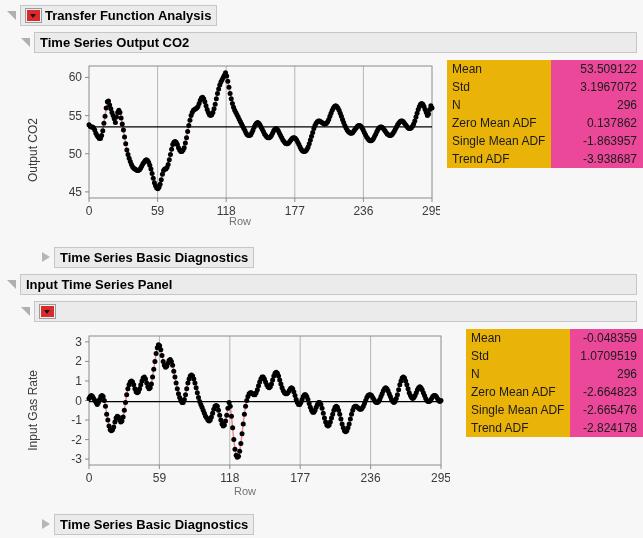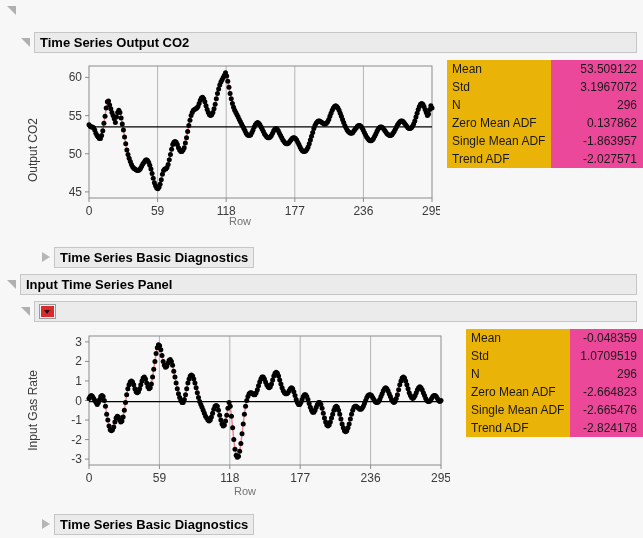--- a/index.html
+++ b/index.html
@@ -128,20 +128,24 @@
     width: 82px;
   }
 </style>
 </head>
 <body>
 
 <div style="position:relative;width:643px;height:538px;">
 
   <div class="outline-row" style="position:absolute;left:6px;top:5px;width:631px;">
     <span class="tri open"></span>
+    <div class="hdr-bar shrink">
+      <span class="redbtn"></span>
+      <span>Transfer Function Analysis</span>
+    </div>
   </div>
 
   <div class="outline-row" style="position:absolute;left:20px;top:32px;width:617px;">
     <span class="tri open"></span>
     <div class="hdr-bar fullw" style="width:603px;">
       <span>Time Series Output CO2</span>
     </div>
   </div>
 
   <div class="chart-block" style="position:absolute;left:0px;top:56px;width:440px;height:190px;">
@@ -495,21 +499,21 @@
         <tr>
           <td class="k">Zero Mean ADF</td>
           <td class="v">0.137862</td>
         </tr>
         <tr>
           <td class="k">Single Mean ADF</td>
           <td class="v">-1.863957</td>
         </tr>
         <tr>
           <td class="k">Trend ADF</td>
-          <td class="v">-2.027571</td>
+          <td class="v">-3.938687</td>
         </tr>
       </tbody>
   </table>
 
   <div class="outline-row" style="position:absolute;left:40px;top:247px;">
     <span class="tri closed"></span>
     <div class="hdr-bar shrink">
       <span>Time Series Basic Diagnostics</span>
     </div>
   </div>

